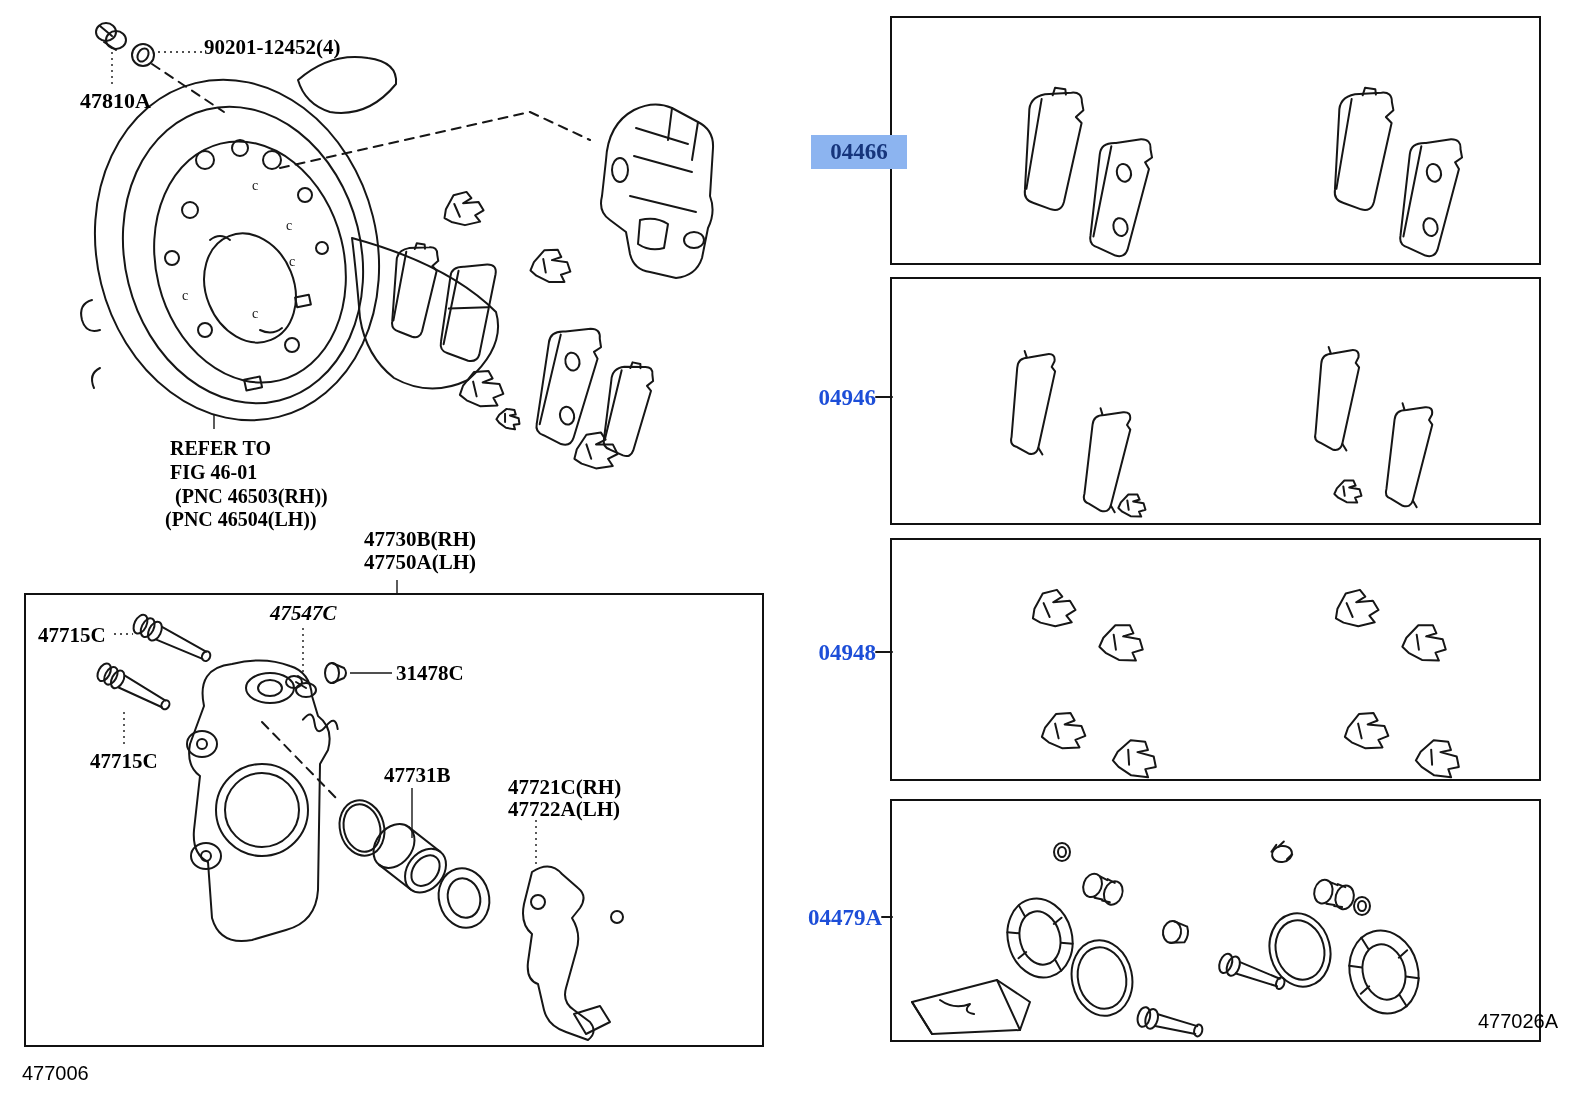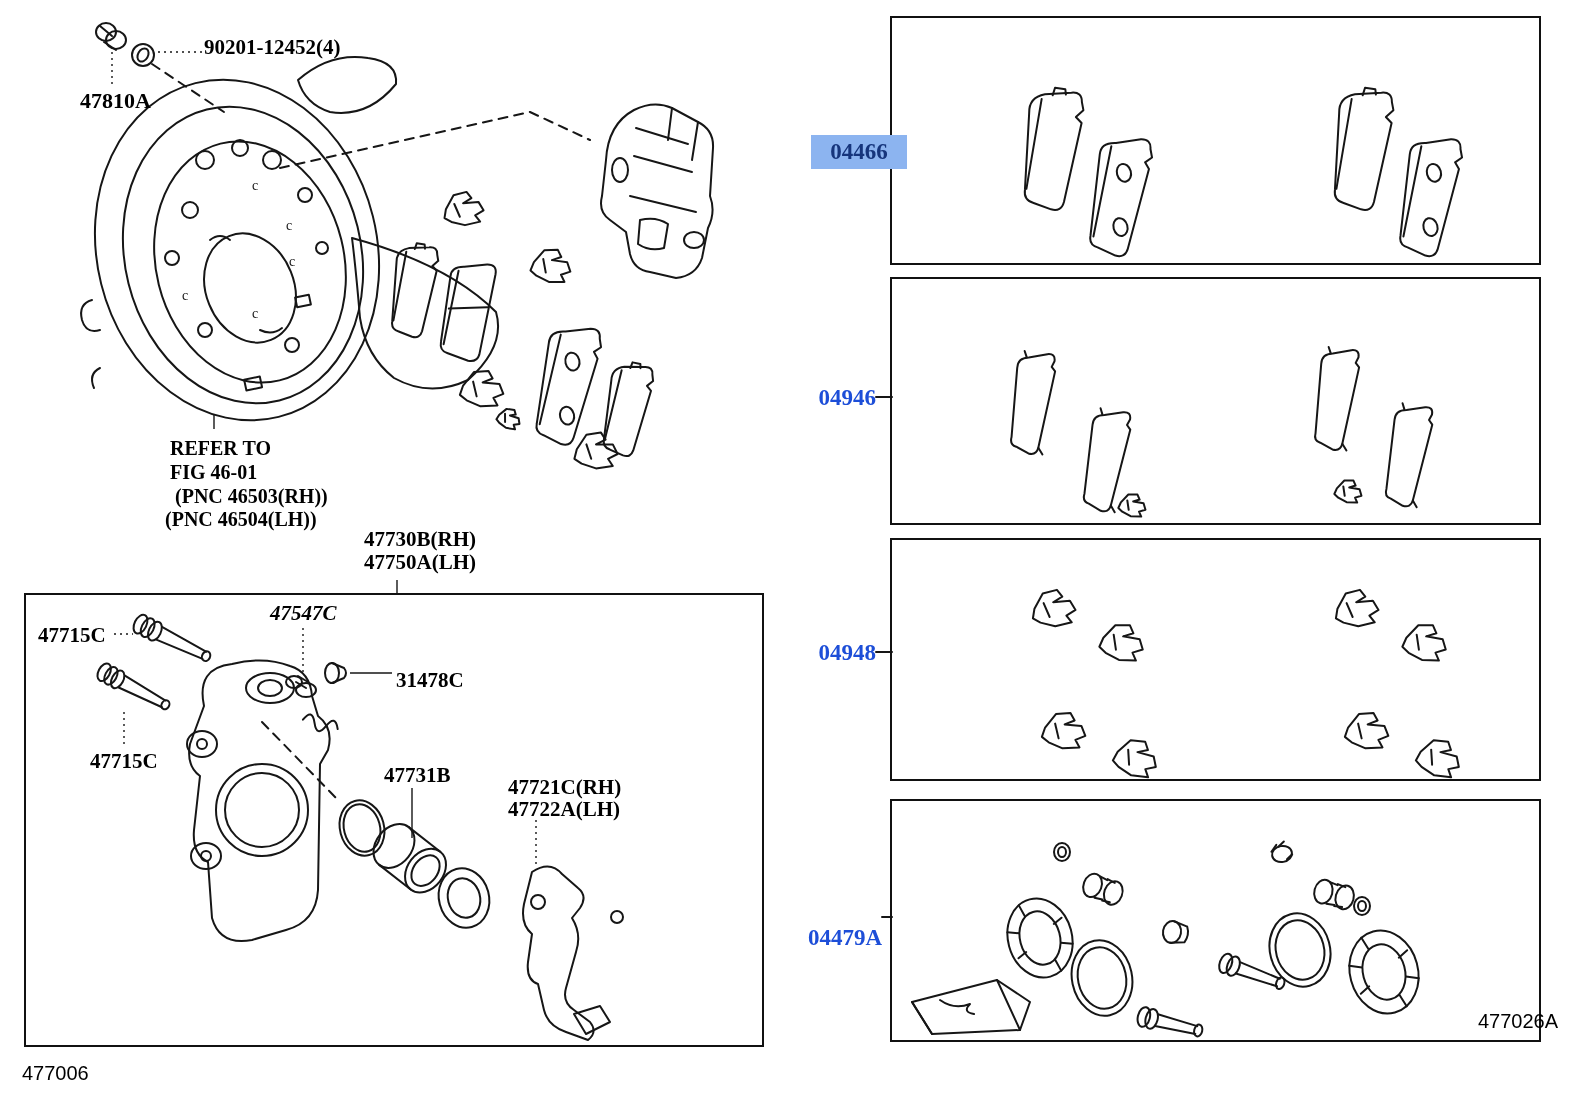--- a/index.html
+++ b/index.html
@@ -298,27 +298,27 @@
   <div class="refer" style="left:170px;top:429px;">REFER TO</div>
   <div class="refer" style="left:170px;top:453px;">FIG 46-01</div>
   <div class="refer" style="left:175px;top:477px;">(PNC 46503(RH))</div>
   <div class="refer" style="left:165px;top:500px;">(PNC 46504(LH))</div>
 
   <div class="plabel" style="left:364px;top:528px;">47730B(RH)</div>
   <div class="plabel" style="left:364px;top:551px;">47750A(LH)</div>
 
   <div class="plabel" style="left:38px;top:624px;">47715C</div>
   <div class="plabel" style="left:270px;top:602px;font-style:italic;">47547C</div>
-  <div class="plabel" style="left:396px;top:662px;margin-top:7px;">31478C</div>
+  <div class="plabel" style="left:396px;top:662px;">31478C</div>
   <div class="plabel" style="left:90px;top:750px;">47715C</div>
   <div class="plabel" style="left:384px;top:764px;">47731B</div>
   <div class="plabel" style="left:508px;top:776px;">47721C(RH)</div>
   <div class="plabel" style="left:508px;top:798px;">47722A(LH)</div>
 
   <div class="kitlabel highlight" style="left:795px;top:135px;width:96px;height:34px;margin-left:16px;">04466</div>
   <div class="kitlabel" style="left:798px;top:385px;width:78px;">04946</div>
   <div class="kitlabel" style="left:798px;top:640px;width:78px;">04948</div>
-  <div class="kitlabel" style="left:790px;top:905px;width:92px;margin-top:20px;">04479A</div>
+  <div class="kitlabel" style="left:790px;top:905px;width:92px;">04479A</div>
 
   <div class="footer" style="left:22px;top:1062px;">477006</div>
   <div class="footer" style="left:1478px;top:1010px;">477026A</div>
 
 </div>
 
 </body></html>

